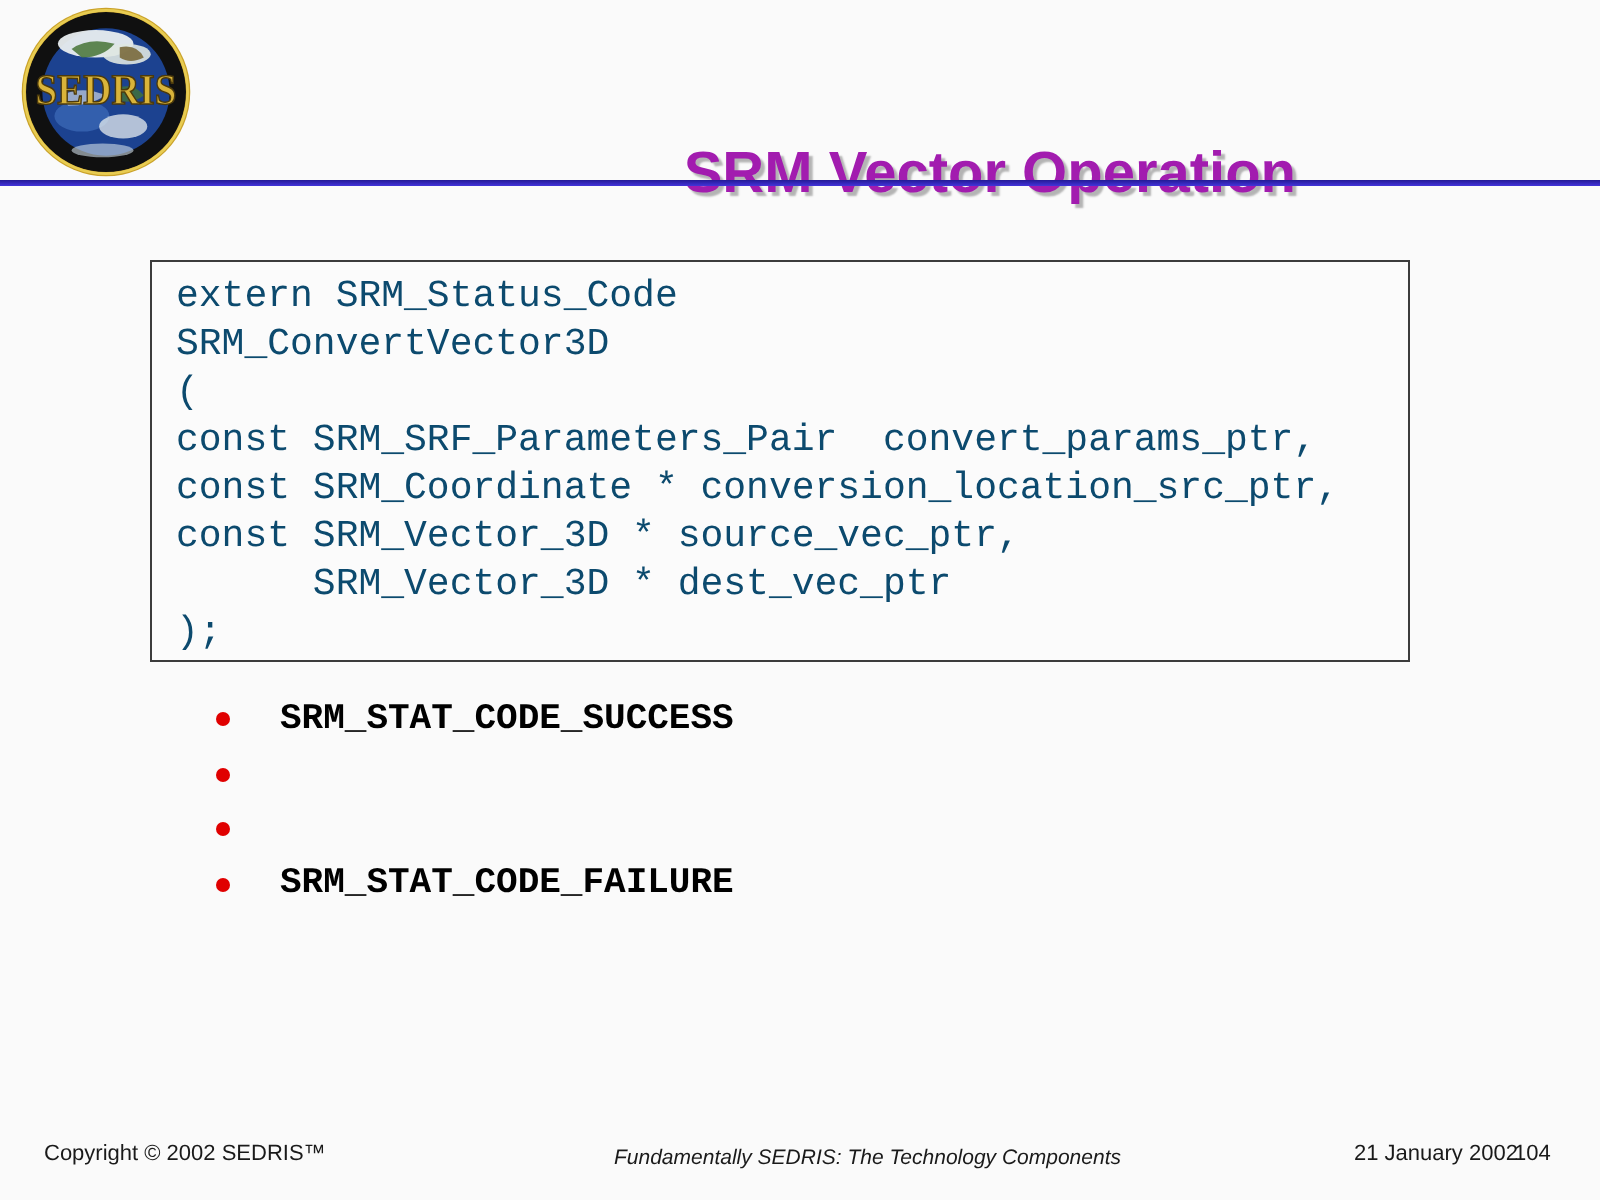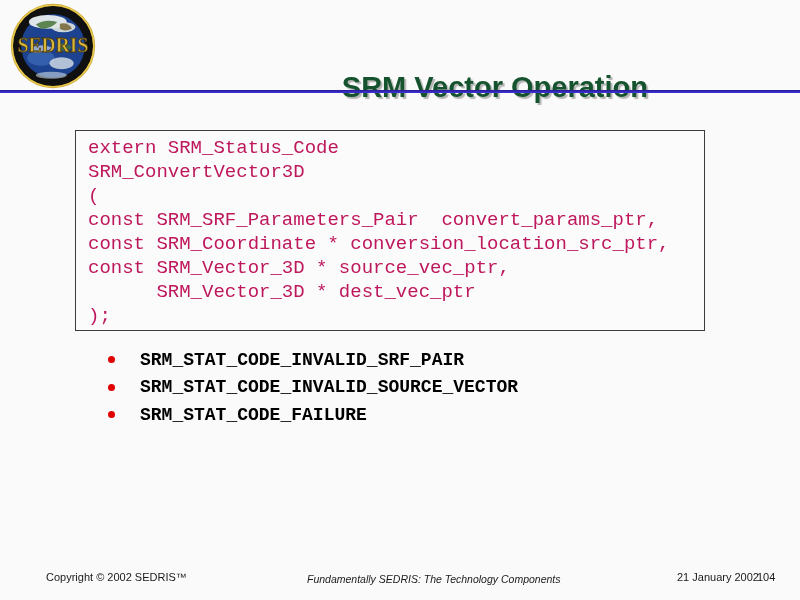--- a/index.html
+++ b/index.html
@@ -14,21 +14,21 @@
   .slide{position:absolute;inset:0;width:684px;height:600px;}
 
   
   .logo{position:absolute;left:10px;top:3px;width:86px;height:86px;}
   .logo svg{width:100%;height:100%;display:block;}
 
   
   .title{
     position:absolute;top:52px;right:36px;
     font-size:29px;font-weight:bold;letter-spacing:0px;
-    color:#14532d;
+    color:#a21caf;
     text-shadow:2px 2px 1px #b4b4b4;
     white-space:nowrap;
   }
 
   
   .rule{
     position:absolute;left:0;top:90px;width:800px;height:3px;
     background:linear-gradient(#241a96,#4334da);
   }
 
@@ -38,21 +38,21 @@
     border:1px solid #3c3c3c;
     background:#fbfbfb;
     box-sizing:border-box;
     padding:5px 12px 0 12px;
   }
   .codebox pre{
     margin:0;
     font-family:"Liberation Mono","DejaVu Sans Mono",monospace;
     font-size:19px;line-height:24px;
     white-space:pre;
-    color:#be185d;
+    color:#0c4a6e;
   }
 
   
   .bullets{
     position:absolute;left:108px;top:346px;
     list-style:none;margin:0;padding:0;
   }
   .bullets li{
     height:27.5px;
     display:flex;align-items:center;
@@ -62,21 +62,21 @@
   }
   .bullets .dot{
     width:7px;height:7px;border-radius:50%;
     background:#e00000;
     margin-right:25px;
     flex:0 0 auto;
   }
 
   
   .footer{position:absolute;left:0;top:571px;width:800px;height:20px;font-size:11px;color:#1a1a1a;}
-  .footer .copyright{position:absolute;left:22px;top:0;margin-left:24px;}
+  .footer .copyright{position:absolute;left:22px;top:0;}
   .footer .center-note{position:absolute;left:307px;top:2px;font-size:10.5px;font-style:italic;}
   .footer .date{position:absolute;left:677px;top:0;}
   .footer .page{position:absolute;left:757px;top:0;}
 </style>
 </head>
 <body>
 
 <div class="slide">
 
   <div class="logo">
@@ -111,25 +111,27 @@
 const SRM_SRF_Parameters_Pair  convert_params_ptr,
 const SRM_Coordinate * conversion_location_src_ptr,
 const SRM_Vector_3D * source_vec_ptr,
       SRM_Vector_3D * dest_vec_ptr
 );</pre>
   </div>
 
   <ul class="bullets">
     <li>
       <span class="dot"></span>
-      <span>SRM_STAT_CODE_INVALID_SRF_PAIR</span>
+      <span>SRM_STAT_CODE_SUCCESS</span>
     </li>
     <li>
       <span class="dot"></span>
-      <span>SRM_STAT_CODE_INVALID_SOURCE_VECTOR</span>
+    </li>
+    <li>
+      <span class="dot"></span>
     </li>
     <li>
       <span class="dot"></span>
       <span>SRM_STAT_CODE_FAILURE</span>
     </li>
   </ul>
 
   <div class="footer">
     <span class="copyright">Copyright © 2002 SEDRIS™</span>
     <span class="center-note">Fundamentally SEDRIS: The Technology Components</span>

